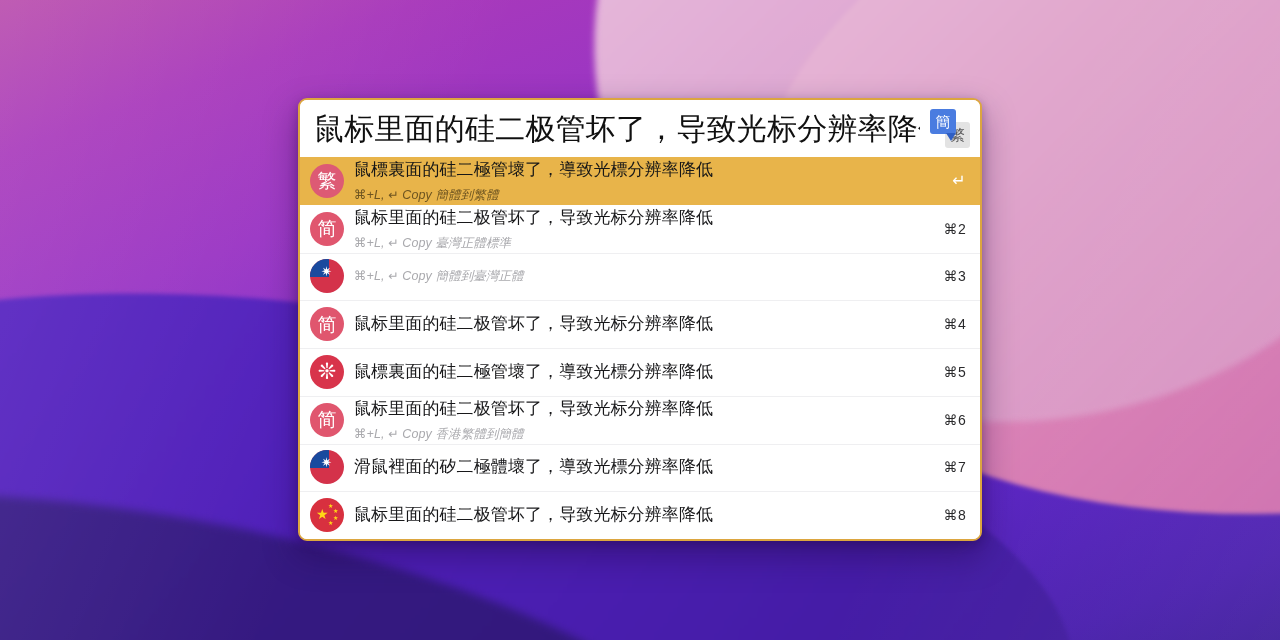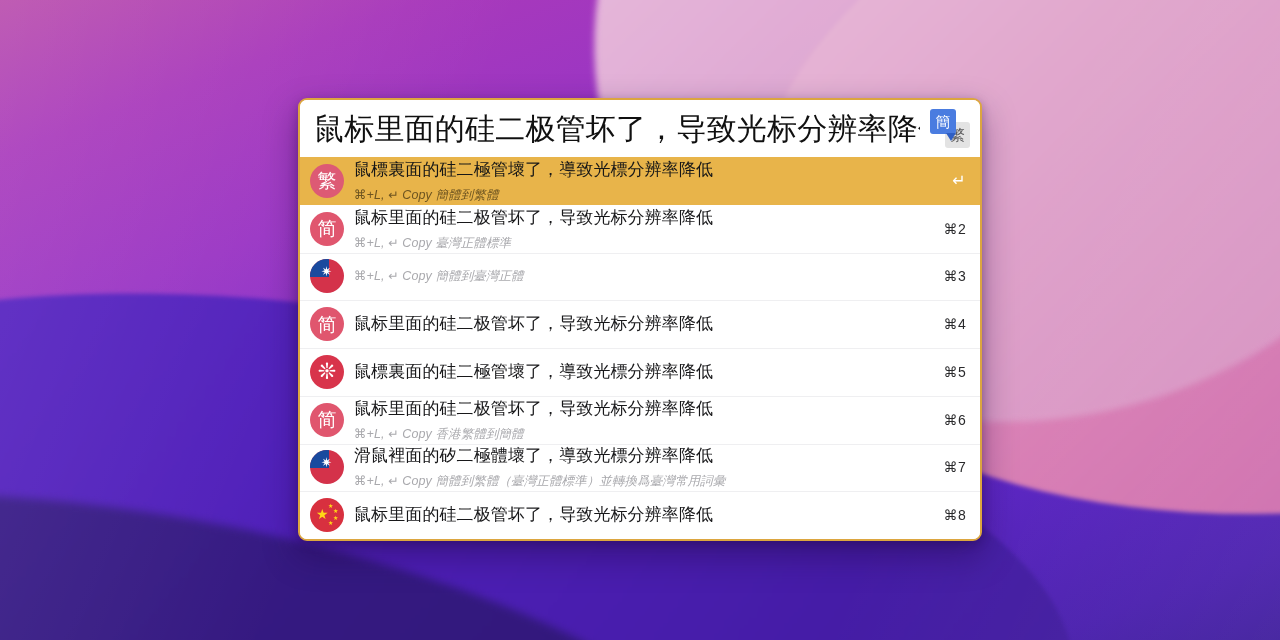--- a/index.html
+++ b/index.html
@@ -375,21 +375,20 @@
         </div>
         <div class="row-shortcut">⌘6</div>
       </div>
       <div class="result-row">
         <div class="row-icon ic-tw">
           <span class="tw-canton"></span>
           <span class="tw-sun">✷</span>
         </div>
         <div class="row-text">
           <div class="row-title">滑鼠裡面的矽二極體壞了，導致光標分辨率降低</div>
-          <div class="row-sub">⌘+L, ↵ Copy 簡體到繁體（臺灣正體標準）並轉換爲臺灣常用詞彙</div>
         </div>
         <div class="row-shortcut">⌘7</div>
       </div>
       <div class="result-row">
         <div class="row-icon ic-cn">
           <span class="cn-big">★</span>
           <span class="cn-s cn-s1">★</span>
           <span class="cn-s cn-s2">★</span>
           <span class="cn-s cn-s3">★</span>
           <span class="cn-s cn-s4">★</span>

